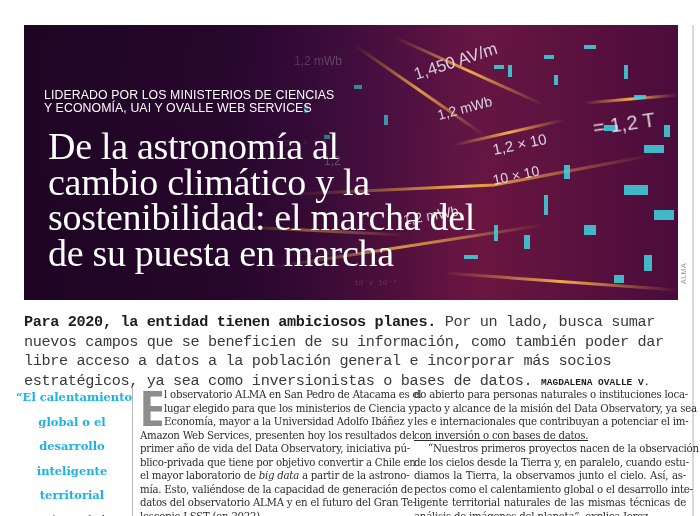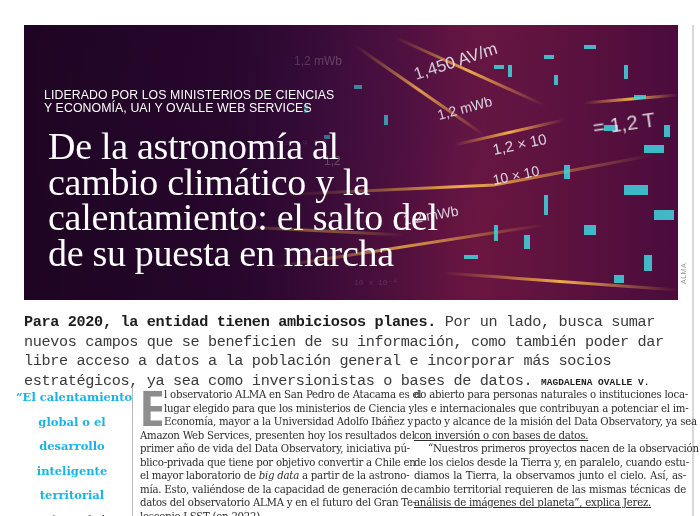--- a/index.html
+++ b/index.html
@@ -136,21 +136,21 @@
     </g>
   </svg>
   <div class="hero-fade"></div>
   <div class="kicker">
     <div>LIDERADO POR LOS MINISTERIOS DE CIENCIAS</div>
     <div>Y ECONOMÍA, UAI Y OVALLE WEB SERVICES</div>
   </div>
   <h1 class="headline">
     <span>De la astronomía al</span>
     <span>cambio climático y la</span>
-    <span>calentamiento: el salto del</span>
+    <span>sostenibilidad: el marcha del</span>
     <span>de su puesta en marcha</span>
   </h1>
 </div>
 
 <div class="photo-credit">ALMA</div>
 
 <p class="lead" style="margin:0;">
   <b>Para 2020, la entidad tienen ambiciosos planes.</b><span> Por un lado, busca sumar nuevos campos que se beneficien de su información, como también poder dar libre acceso a datos a la población general e incorporar más socios estratégicos, ya sea como inversionistas o bases de datos. </span><span class="byline">MAGDALENA OVALLE V.</span>
 </p>
 
@@ -176,22 +176,23 @@
   <span class="ln">blico-privada que tiene por objetivo convertir a Chile en</span>
   <span class="ln"><span>el mayor laboratorio de </span><i>big data</i><span> a partir de la astrono-</span></span>
   <span class="ln">mía. Esto, valiéndose de la capacidad de generación de</span>
   <span class="ln">datos del observatorio ALMA y en el futuro del Gran Te-</span>
   <span class="ln end">lescopio LSST (en 2022).</span>
 
 </div>
 
 <div class="col col2">
   <span class="ln">do abierto para personas naturales o instituciones loca-</span>
+  <span class="ln">pacto y alcance de la misión del Data Observatory, ya sea</span>
   <span class="ln">les e internacionales que contribuyan a potenciar el im-</span>
-  <span class="ln">pacto y alcance de la misión del Data Observatory, ya sea</span>
   <span class="ln end">con inversión o con bases de datos.</span>
   <span class="ln indent">“Nuestros primeros proyectos nacen de la observación</span>
   <span class="ln">de los cielos desde la Tierra y, en paralelo, cuando estu-</span>
   <span class="ln">diamos la Tierra, la observamos junto el cielo. Así, as-</span>
-  <span class="ln">cambio territorial requieren de las mismas técnicas de</span>
+  <span class="ln">pectos como el calentamiento global o el desarrollo inte-</span>
+  <span class="ln">ligente territorial naturales de las mismas técnicas de</span>
   <span class="ln end">análisis de imágenes del planeta”, explica Jerez.</span>
 
 </div>
 
 </body></html>

